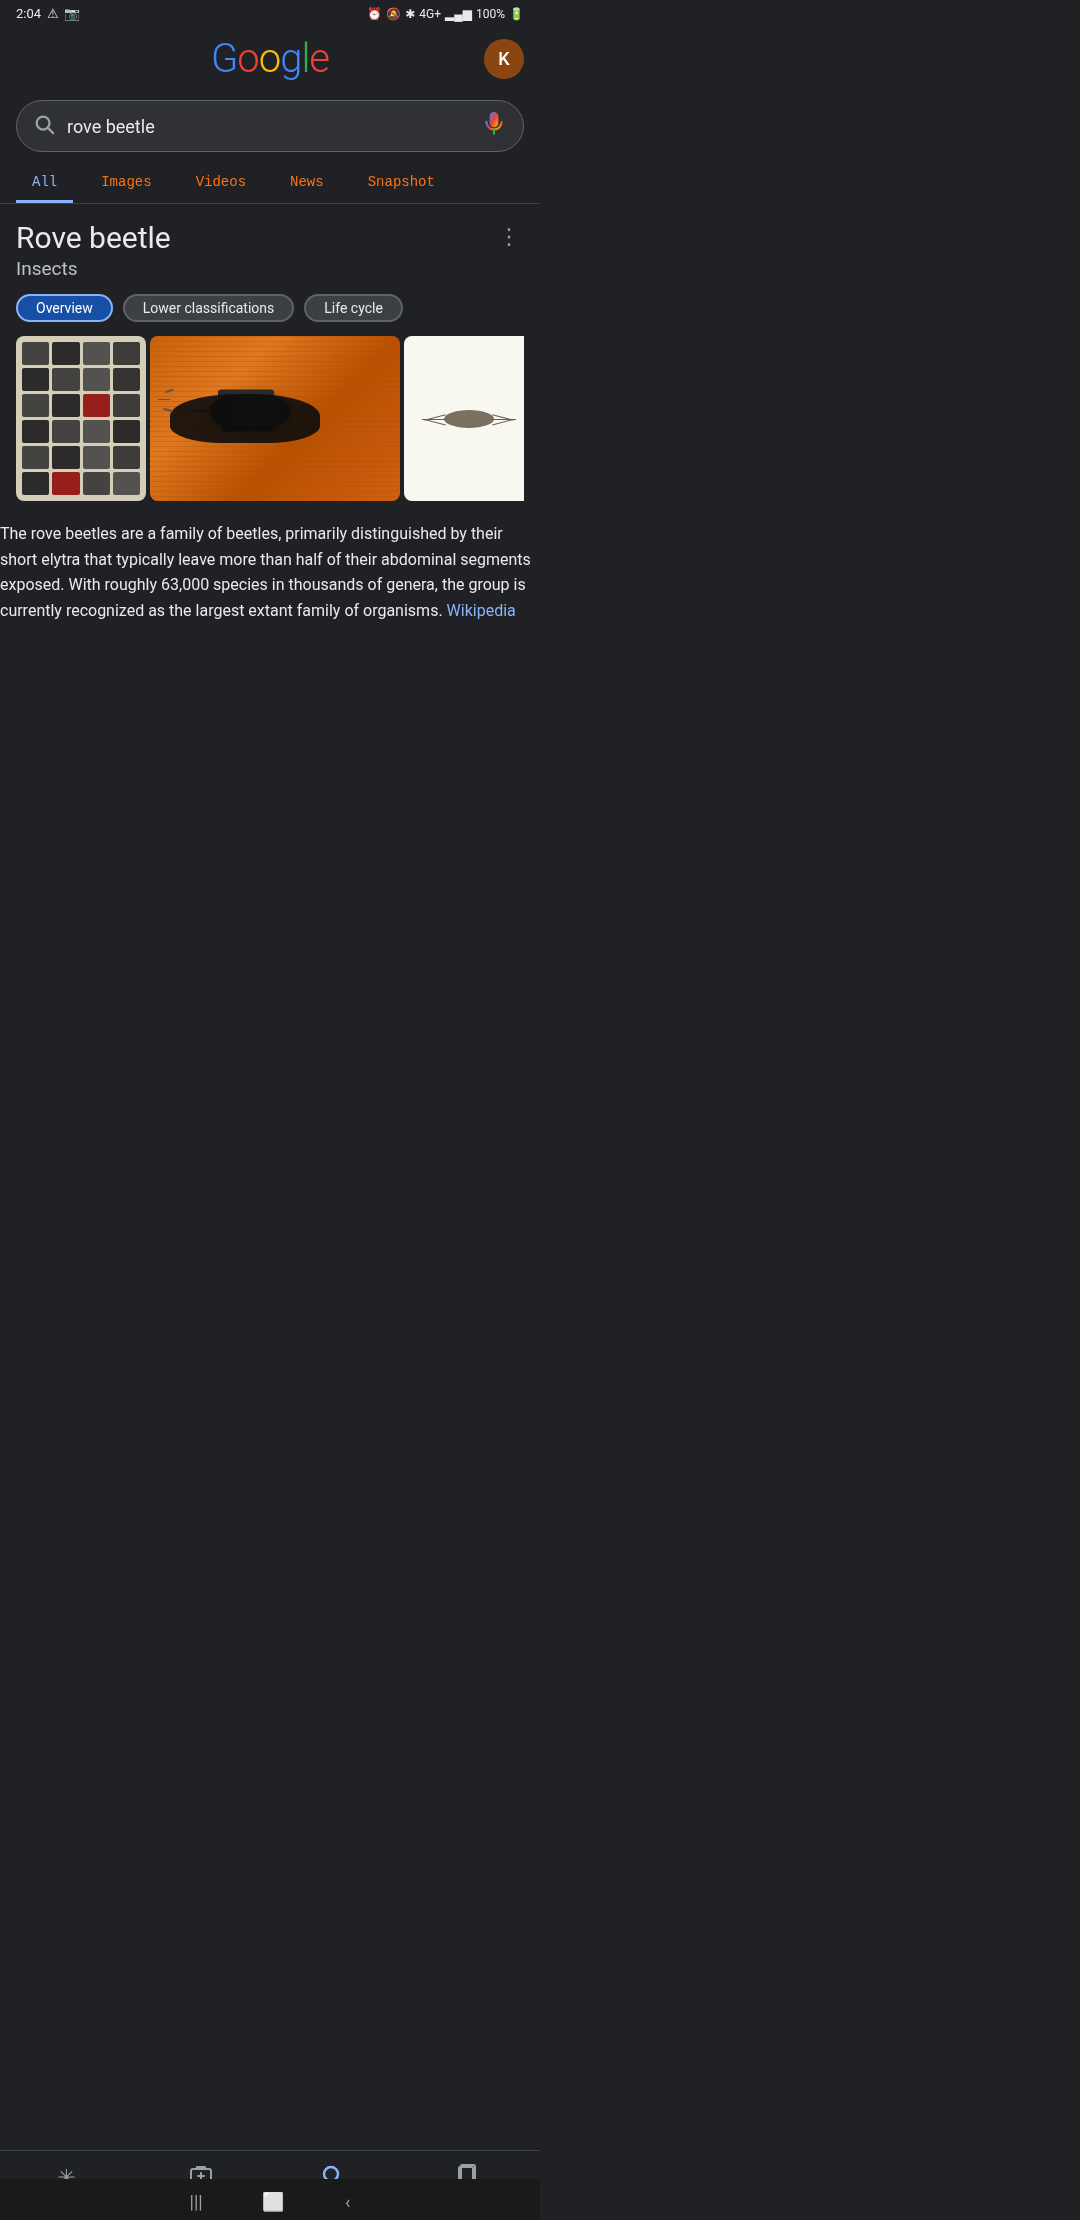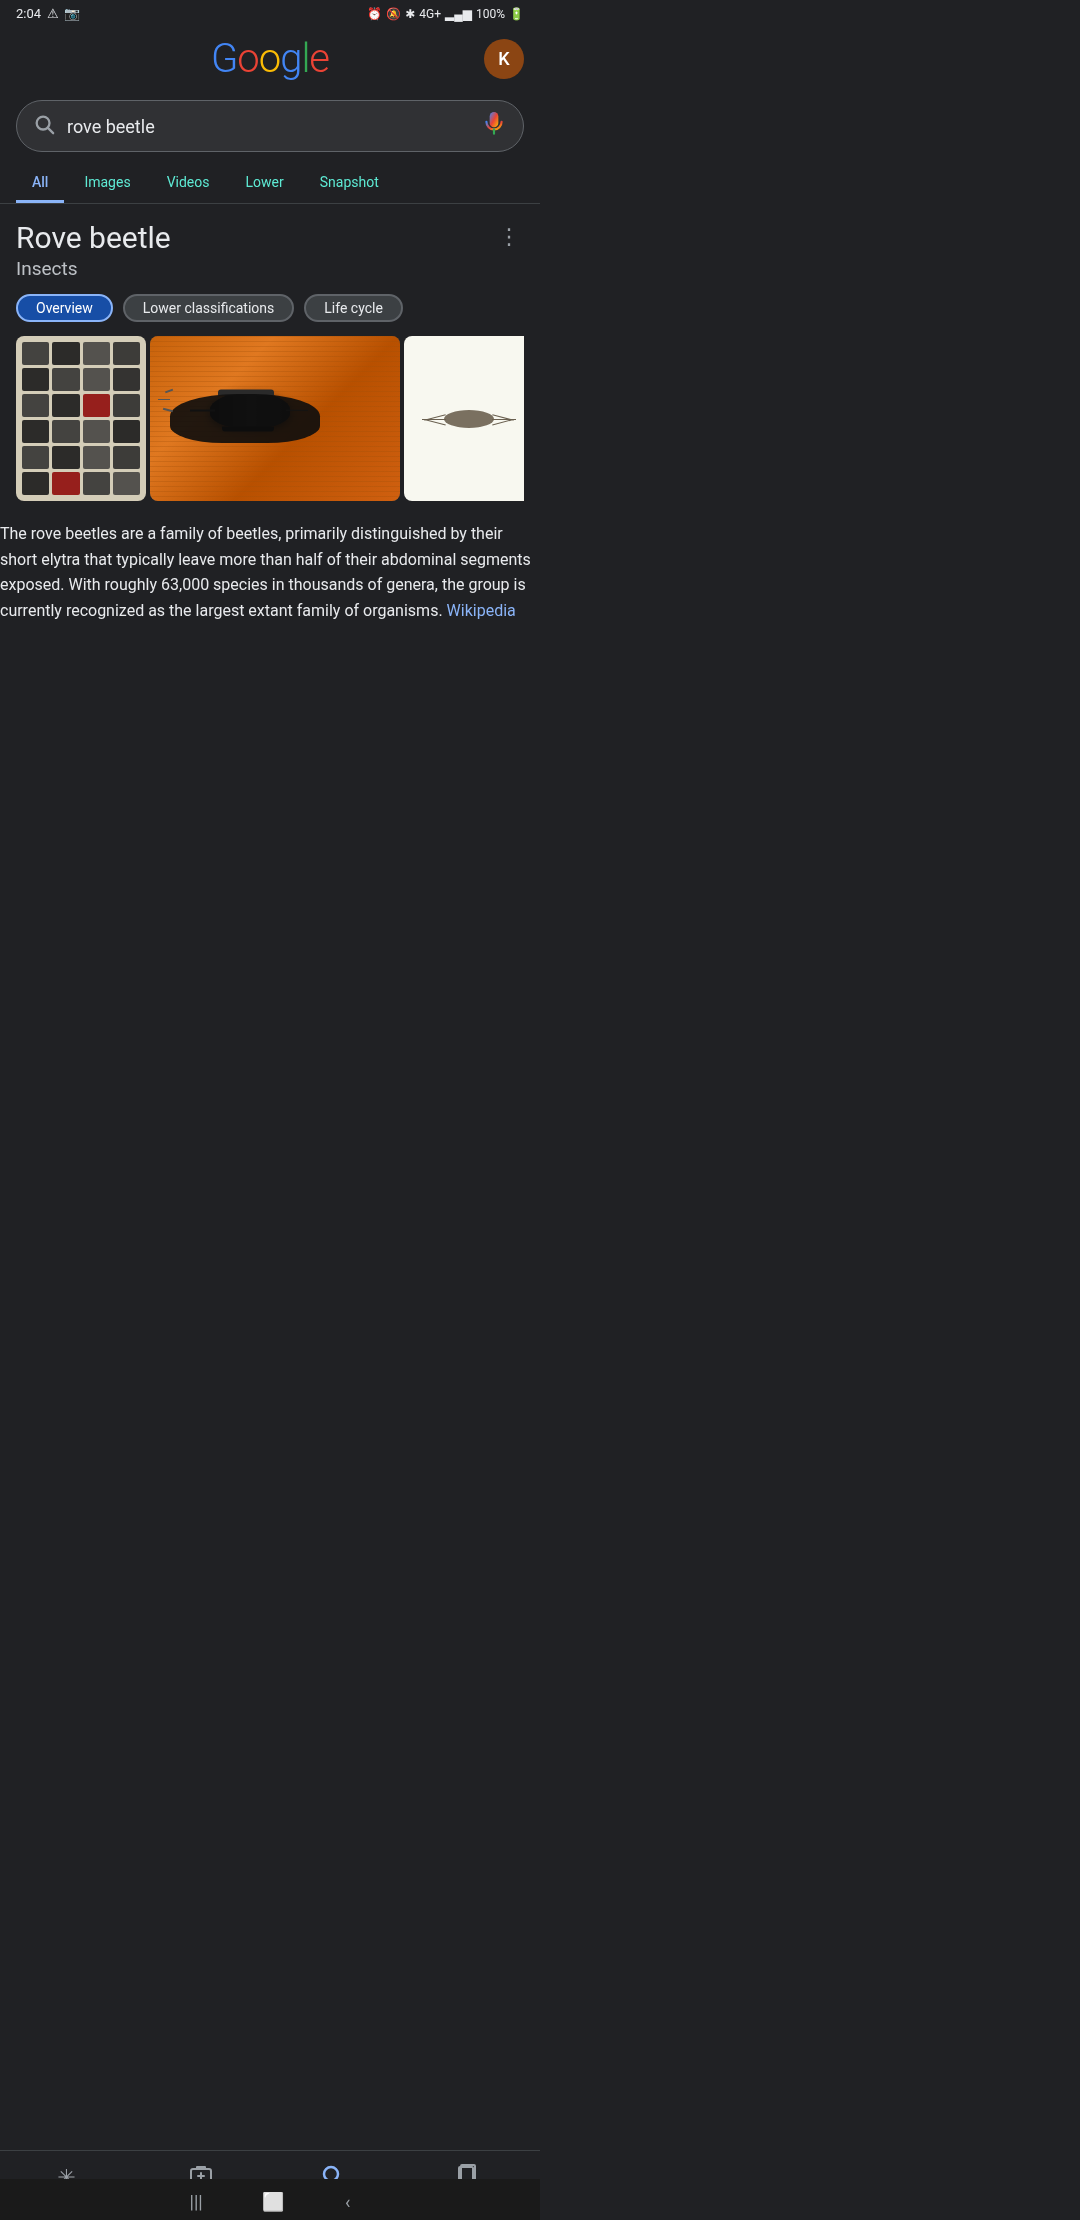--- a/index.html
+++ b/index.html
@@ -70,30 +70,31 @@
     }
     .search-icon-svg { color: #9aa0a6; flex-shrink: 0; }
     .search-input-text {
       flex: 1;
       font-size: 18px;
       color: #e8eaed;
     }
     .mic-icon { flex-shrink: 0; }
     .search-tabs {
       display: flex;
-      gap: 4px;
+      gap: 12px;
       border-bottom: 1px solid #3c4043;
       padding: 0 16px;
       overflow-x: auto;
+      font-family: Liberation Mono, monospace;
     }
     .search-tabs::-webkit-scrollbar { display: none; }
     .tab {
       padding: 10px 16px;
       font-size: 14px;
-      color: #5eead4;
+      color: #f97316;
       white-space: nowrap;
       cursor: pointer;
       border-bottom: 3px solid transparent;
     }
     .tab.active {
       color: #8ab4f8;
       border-bottom: 3px solid #8ab4f8;
       font-weight: 500;
     }
     .knowledge-panel {
@@ -323,21 +324,21 @@
       <path d="M19 10a7 7 0 0 1-14 0" fill="none" stroke="url(#micGrad)" stroke-width="2" stroke-linecap="round"></path>
       <line x1="12" y1="17" x2="12" y2="21" stroke="#34a853" stroke-width="2" stroke-linecap="round"></line>
     </svg>
   </span>
 </div>
 
 <div class="search-tabs">
   <div class="tab active">All</div>
   <div class="tab">Images</div>
   <div class="tab">Videos</div>
-  <div class="tab">Lower</div>
+  <div class="tab">News</div>
   <div class="tab">Snapshot</div>
 </div>
 
 <div class="knowledge-panel">
   <div class="kp-title-row">
     <div>
       <div class="kp-title">Rove beetle</div>
       <div class="kp-subtitle">Insects</div>
     </div>
     <div class="more-icon">⋮</div>

